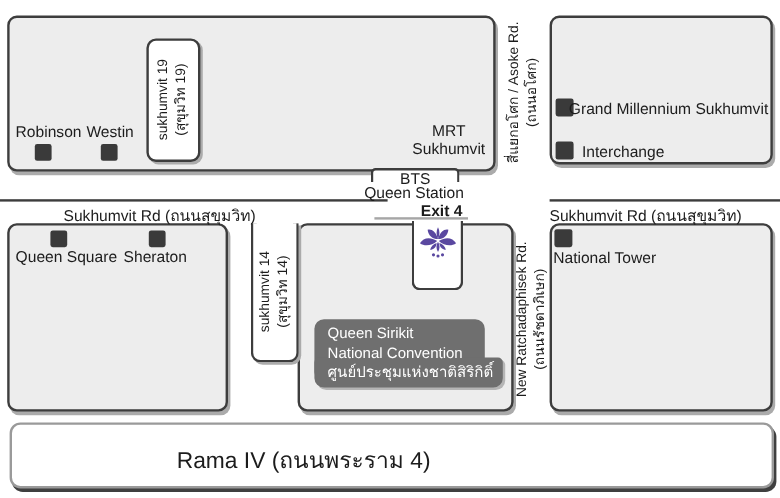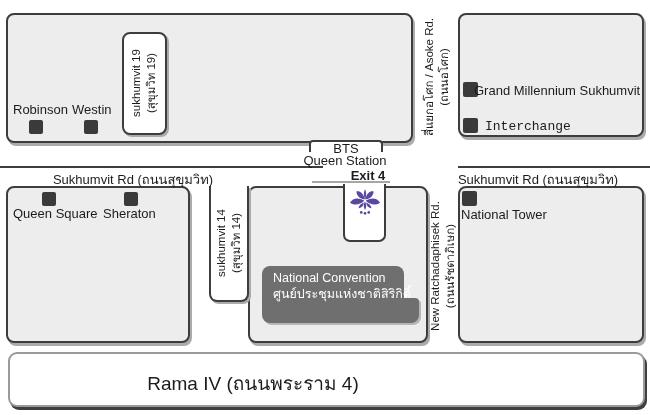--- a/index.html
+++ b/index.html
@@ -82,25 +82,29 @@
   <div class="vrot mlines" id="ratch-label">
     <span style="display:block">New Ratchadaphisek Rd.</span>
     <span style="display:block">(ถนนรัชดาภิเษก)</span>
   </div>
 
   <div class="lbl" style="left:13px;top:102px;">Robinson</div>
   <div class="sq" style="left:29px;top:120px;"></div>
   <div class="lbl" style="left:72px;top:102px;">Westin</div>
   <div class="sq" style="left:84px;top:120px;"></div>
 
+  <div class="lbl ctr mlines" style="left:337px;top:101px;width:74px;">
+    <span style="display:block">MRT</span>
+    <span style="display:block">Sukhumvit</span>
+  </div>
 
   <div class="sq sq15" style="left:463px;top:82px;"></div>
   <div class="lbl" style="left:474px;top:83px;">Grand Millennium Sukhumvit</div>
   <div class="sq sq15" style="left:463px;top:118px;"></div>
-  <div class="lbl" style="left:485px;top:119px;font-family:Liberation Mono, monospace;">Interchange</div>
+  <div class="lbl" style="left:485px;top:119px;">Interchange</div>
 
   <div class="divider" id="divider-left"></div>
   <div class="divider" id="divider-right"></div>
   <div id="bts-box"></div>
   <div class="lbl ctr" style="left:310px;top:141px;width:72px;font-size:13px;z-index:5;">BTS</div>
   <div class="lbl ctr" style="left:285px;top:153px;width:120px;z-index:5;">Queen Station</div>
   <div class="lbl ctr" style="left:340px;top:168px;width:56px;z-index:5;font-weight:bold;">Exit 4</div>
   <div id="exit-underline"></div>
   <div class="lbl ctr" style="left:28px;top:169px;width:210px;z-index:4;">Sukhumvit Rd (ถนนสุขุมวิท)</div>
   <div class="lbl ctr" style="left:433px;top:169px;width:210px;z-index:4;">Sukhumvit Rd (ถนนสุขุมวิท)</div>
@@ -125,20 +129,21 @@
       <path d="M18.2 15 C21.2 16 23.2 18 24 21 C21 21 18.6 19 18.2 15 Z"></path>
       <circle cx="13" cy="25.5" r="1.4"></circle>
         <circle cx="17" cy="26.5" r="1.4"></circle>
         <circle cx="21" cy="25.5" r="1.4"></circle>
     </g>
   </svg>
 
   <div id="venue-main"></div>
   <div id="venue-step"></div>
   <div id="venue-text">
+    <span style="display:block">Queen Sirikit</span>
     <span style="display:block">National Convention</span>
     <span style="display:block">ศูนย์ประชุมแห่งชาติสิริกิติ์</span>
   </div>
 
   <div id="rama"></div>
   <div class="lbl ctr" style="left:143px;top:368px;width:220px;font-size:19px;z-index:4;">Rama IV (ถนนพระราม 4)</div>
 
 </div>
 
 </body></html>

